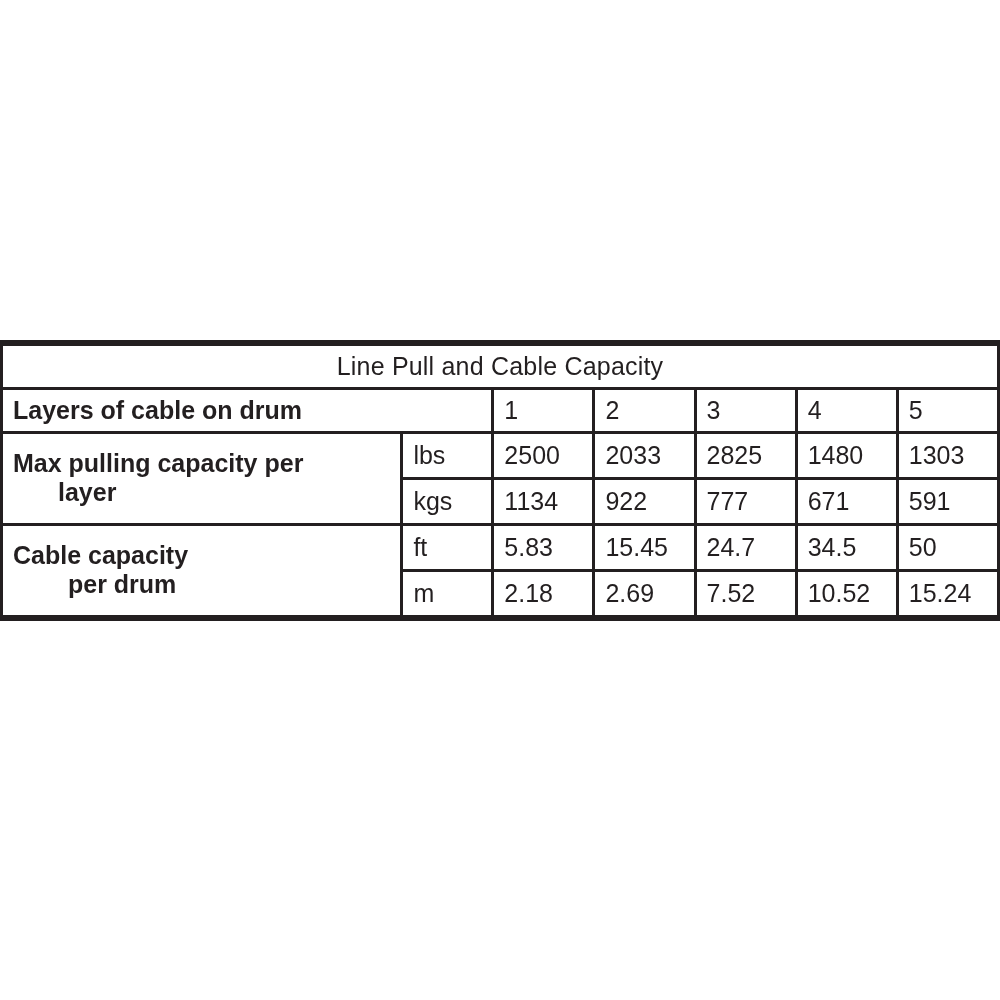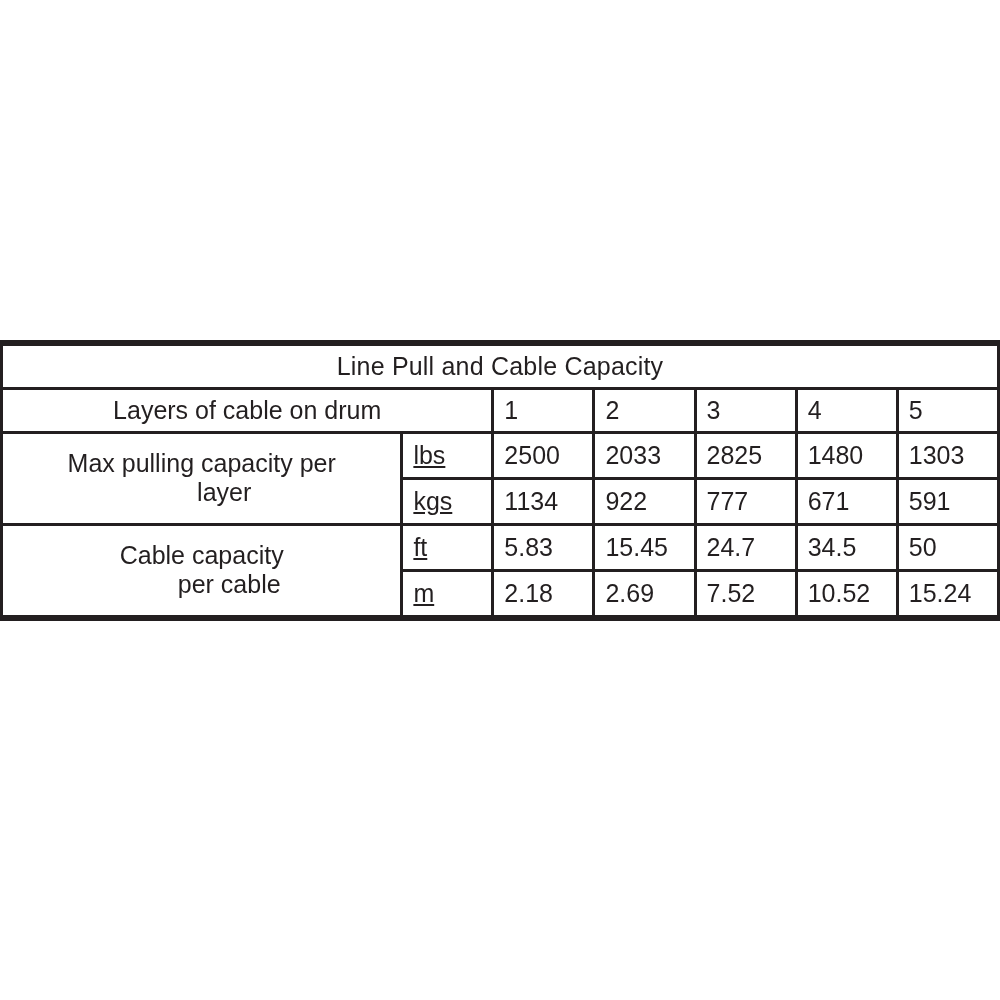--- a/index.html
+++ b/index.html
@@ -55,29 +55,29 @@
     background: #231f20;
     color: #ffffff;
     border: none;
     text-align: center;
     font-size: 31px;
     padding: 12px 0 14px 0;
     letter-spacing: 0.2px;
   }
 
   td.rowlabel {
-    text-align: center;
+    text-align: left;
     padding-left: 14px;
     padding-right: 8px;
+    font-weight: bold;
   }
 
   td.unit {
     text-align: left;
     padding-left: 14px;
-    text-decoration: underline;
   }
 
   td.value {
     text-align: left;
     padding-left: 14px;
   }
 
   td.tall {
     height: 92px;
   }
@@ -143,21 +143,21 @@
           <td class="value">1134</td>
           <td class="value">922</td>
           <td class="value">777</td>
           <td class="value">671</td>
           <td class="value">591</td>
         </tr>
 
         <tr>
           <td class="rowlabel tall" rowspan="2">
             <span>Cable capacity</span>
-            <span class="label-line2 indent">per cable</span>
+            <span class="label-line2 indent">per drum</span>
           </td>
           <td class="unit">ft</td>
           <td class="value">5.83</td>
           <td class="value">15.45</td>
           <td class="value">24.7</td>
           <td class="value">34.5</td>
           <td class="value">50</td>
         </tr>
 
         <tr>

